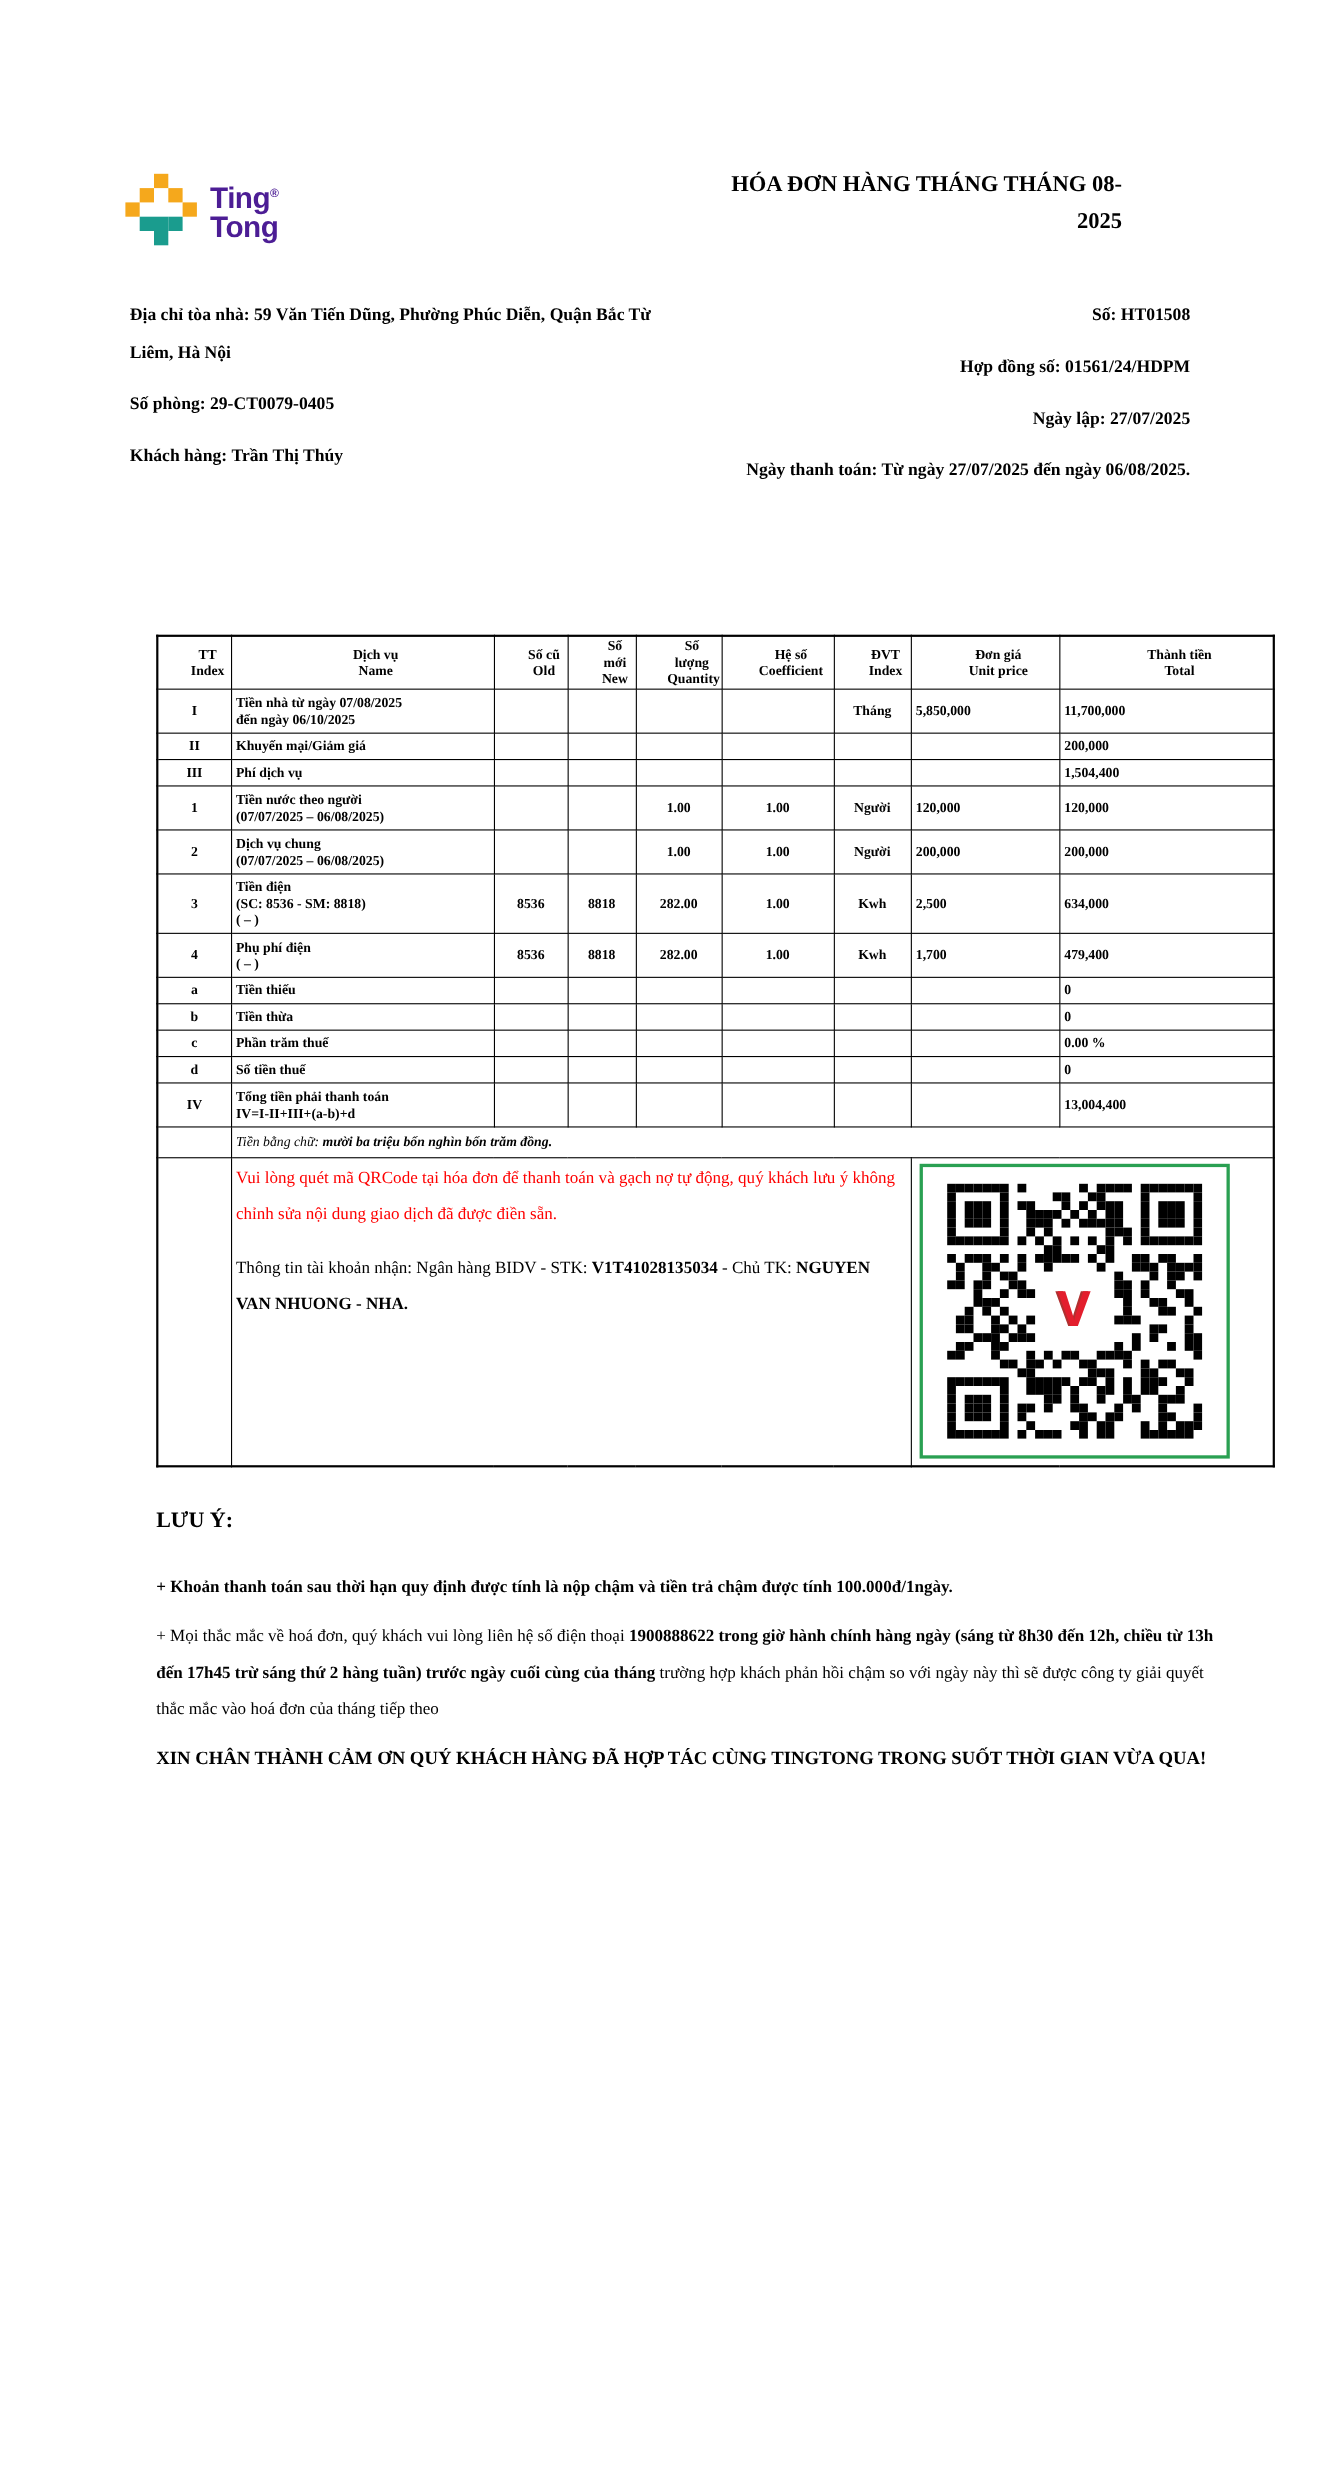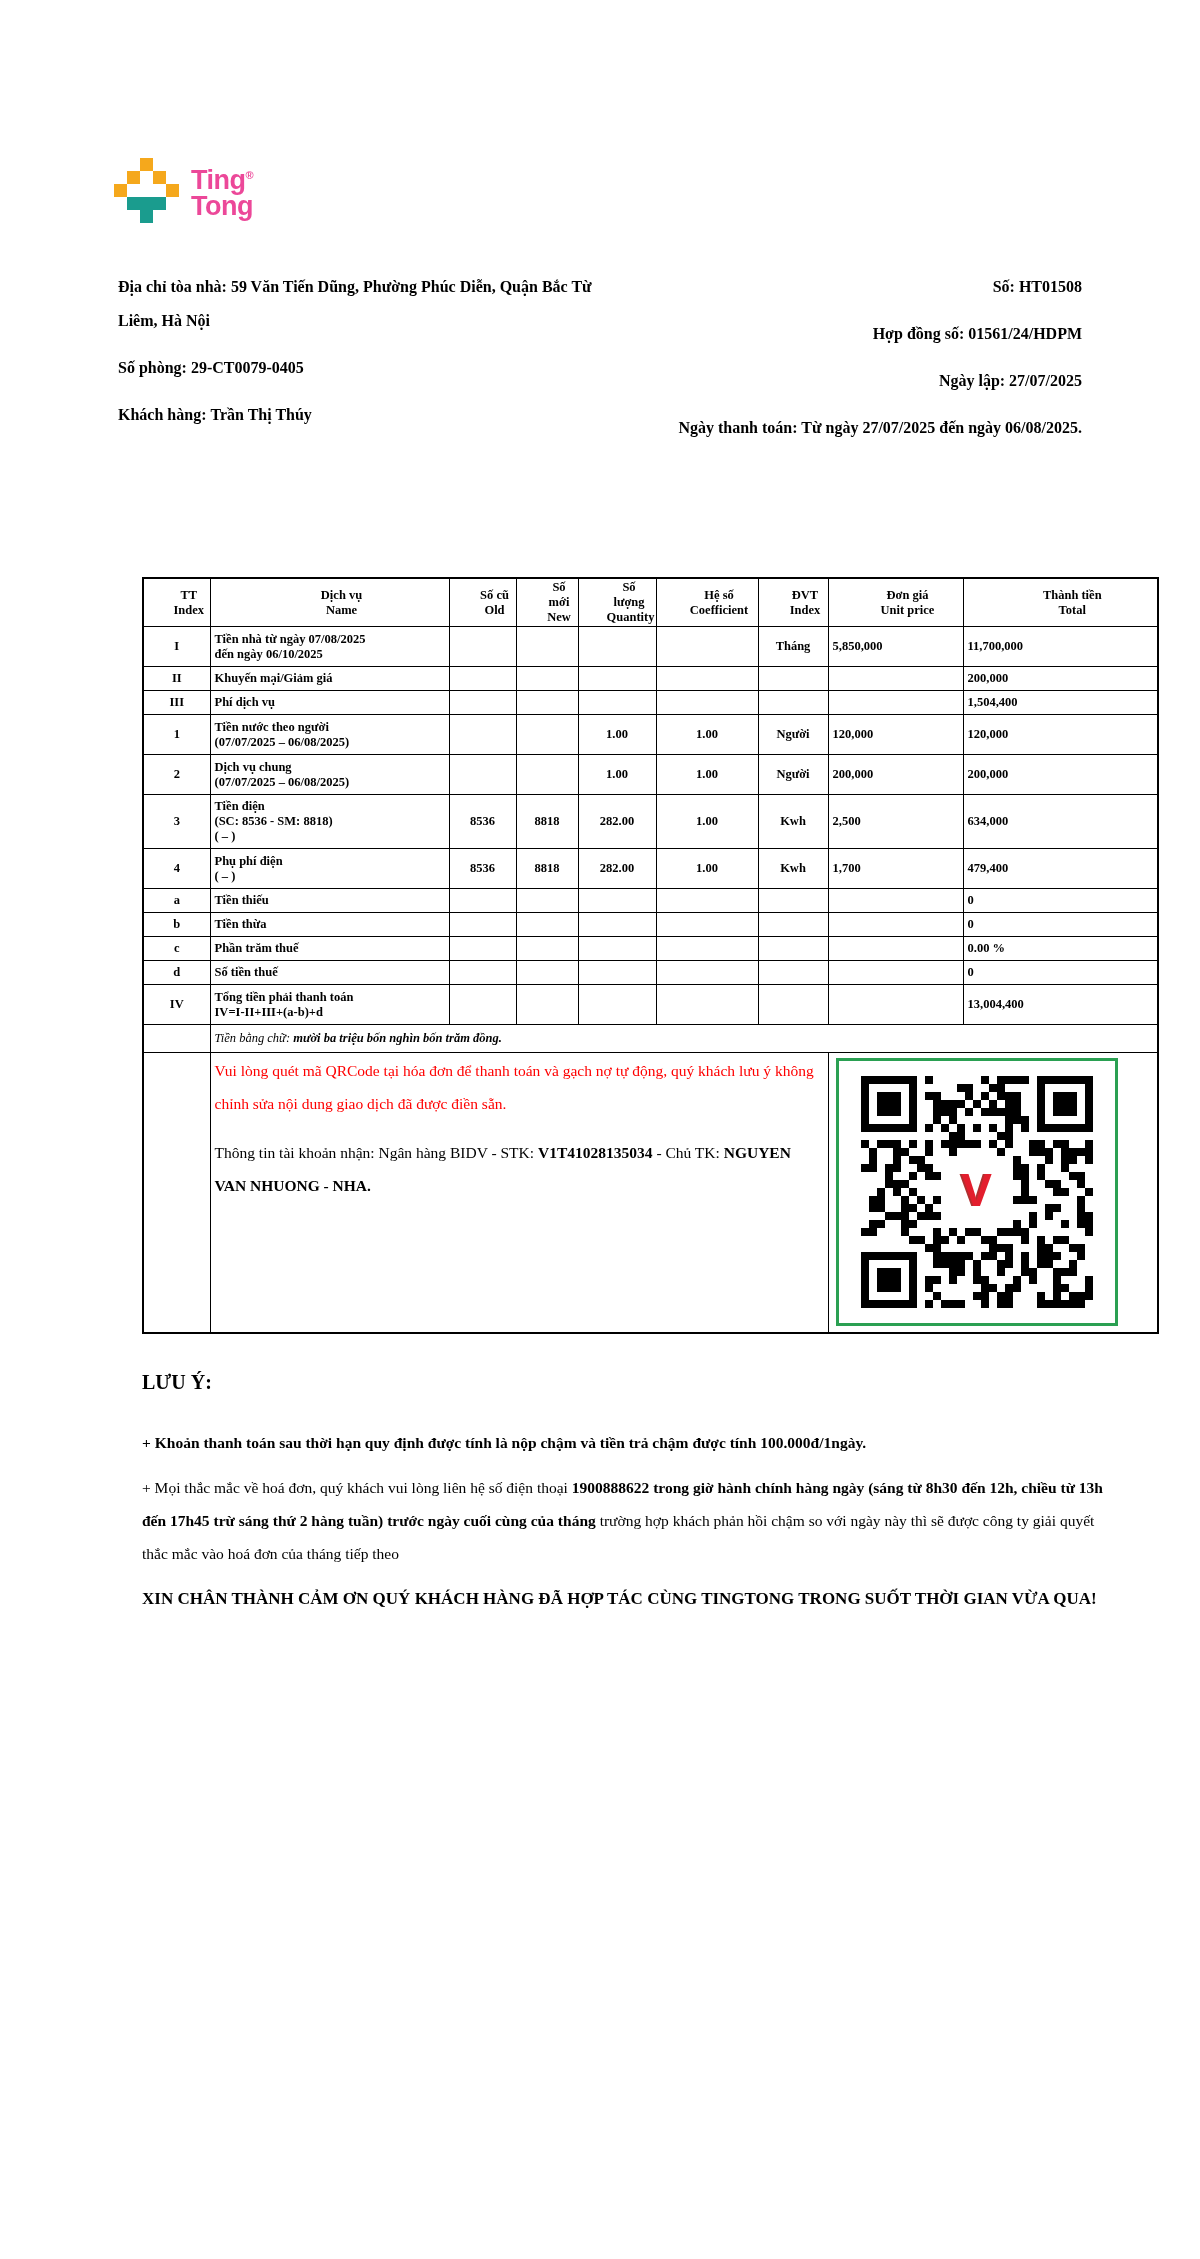--- a/index.html
+++ b/index.html
@@ -5,21 +5,21 @@
   html,body { margin:0; padding:0; background:#888; }
   .page {
     position:relative; width:1200px; height:2259px; margin:0 auto;
     background:#ffffff; font-family:"Liberation Serif", serif; color:#000;
     overflow:hidden;
   }
   
   .logo { position:absolute; left:114px; top:158px; display:flex; align-items:center; gap:12px; }
   .logo-icon { display:grid; grid-template-columns:repeat(5,13px); grid-template-rows:repeat(5,13px); }
   .logo-icon div { width:13px; height:13px; }
-  .logo-text { font-family:"Liberation Sans", sans-serif; font-weight:bold; color:#ec4899;
+  .logo-text { font-family:"Liberation Sans", sans-serif; font-weight:bold; color:#4c1d95;
                font-size:27px; line-height:26px; letter-spacing:-0.5px; }
   .logo-text .reg { font-size:11px; vertical-align:super; }
   .doc-title {
     position:absolute; left:585px; top:152px; width:435px; margin:0;
     font-size:20.5px; font-weight:bold; line-height:33px; text-align:right;
     white-space:pre-line;
   }
   
   .info-left  { position:absolute; left:118px; top:270px; width:515px; font-size:16px; }
   .info-right { position:absolute; left:617px; top:270px; width:465px; font-size:16px; text-align:right; }
@@ -89,20 +89,22 @@
         <div style="background: rgb(26, 156, 142);"></div>
         <div style="background: transparent;"></div>
         <div style="background: transparent;"></div>
       </div>
     <div class="logo-text">
       <div><span>Ting</span><span class="reg">®</span></div>
       <div>Tong</div>
     </div>
   </div>
 
+  <h1 class="doc-title">HÓA ĐƠN HÀNG THÁNG THÁNG 08-
+2025</h1>
 
   <div class="info-left" id="infoLeft">
       <p><span>Địa chỉ tòa nhà: </span><strong>59 Văn Tiến Dũng, Phường Phúc Diễn, Quận Bắc Từ Liêm, Hà Nội</strong></p>
       <p><span>Số phòng: </span><strong>29-CT0079-0405</strong></p>
       <p><span>Khách hàng: </span><strong>Trần Thị Thúy</strong></p>
     </div>
   <div class="info-right" id="infoRight">
       <p><span>Số: </span><strong>HT01508</strong></p>
       <p><span>Hợp đồng số: </span><strong>01561/24/HDPM</strong></p>
       <p><span>Ngày lập: </span><strong>27/07/2025</strong></p>

